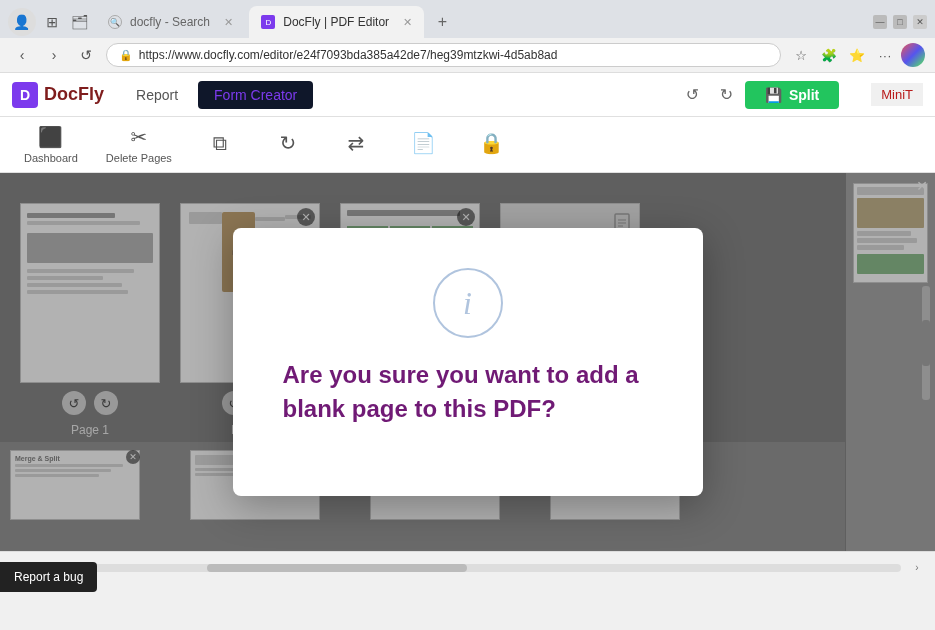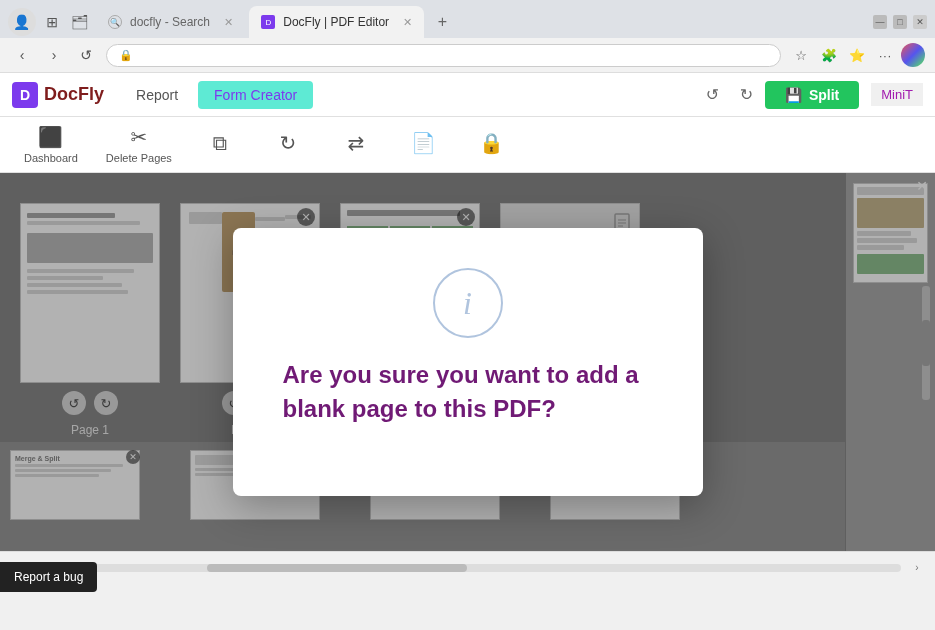--- a/index.html
+++ b/index.html
@@ -20,26 +20,26 @@
     .address-text { flex: 1; color: #333; font-size: 12px; }
     .nav-icons { display: flex; gap: 4px; align-items: center; }
     .nav-icon { width: 24px; height: 24px; display: flex; align-items: center; justify-content: center; color: #555; font-size: 13px; cursor: pointer; }
 
     
     .app-header { background: #fff; display: flex; align-items: center; padding: 0 12px; height: 44px; border-bottom: 1px solid #e0e0e0; gap: 4px; }
     .docfly-logo { display: flex; align-items: center; gap: 6px; margin-right: 12px; }
     .logo-icon { width: 26px; height: 26px; background: #7c3aed; border-radius: 4px; display: flex; align-items: center; justify-content: center; color: #fff; font-weight: bold; font-size: 14px; }
     .logo-text { font-size: 18px; font-weight: 700; color: #7f1d1d; }
     .nav-tab { padding: 6px 16px; font-size: 14px; color: #555; cursor: pointer; border-radius: 4px; }
-    .nav-tab.active { background: #5eead4; color: #7c3aed; }
+    .nav-tab.active { background: #0f172a; color: #7c3aed; }
     .header-spacer { flex: 1; }
     .undo-redo { display: flex; gap: 4px; align-items: center; }
     .undo-btn { width: 30px; height: 30px; display: flex; align-items: center; justify-content: center; color: #666; font-size: 16px; cursor: pointer; border-radius: 4px; }
     .save-btn { background: #22c55e; color: #fff; border: none; padding: 6px 20px; border-radius: 4px; font-size: 14px; font-weight: 600; cursor: pointer; display: flex; align-items: center; gap: 6px; }
-    .user-btn { margin-left: 8px; background: #f0f0f0; padding: 4px 10px; border-radius: 0; font-size: 13px; color: #a21caf; cursor: pointer; }
+    .user-btn { margin-left: 28px; background: #f0f0f0; padding: 4px 10px; border-radius: 0; font-size: 13px; color: #b91c1c; cursor: pointer; }
 
     
     .toolbar { background: #fff; display: flex; align-items: center; padding: 4px 12px; gap: 4px; border-bottom: 1px solid #e0e0e0; height: 56px; }
     .toolbar-item { display: flex; flex-direction: column; align-items: center; gap: 3px; padding: 4px 12px; cursor: pointer; border-radius: 4px; min-width: 64px; }
     .toolbar-icon { font-size: 20px; color: #555; }
     .toolbar-label { font-size: 11px; color: #555; white-space: nowrap; }
 
     
     .main-area { background: #999; width: 100%; height: calc(630px - 44px - 44px - 56px - 32px); position: relative; overflow: hidden; display: flex; gap: 0; }
 
@@ -121,20 +121,21 @@
       <div class="winbtn" style="background:#ccc;">✕</div>
     </div>
   </div>
 
   <div class="browser-addressbar">
     <div class="nav-btn">‹</div>
     <div class="nav-btn">›</div>
     <div class="nav-btn">↺</div>
     <div class="address-box">
       <span class="address-lock">🔒</span>
+      <span class="address-text">https://www.docfly.com/editor/e24f7093bda385a42de7/heg39mtzkwi-4d5ab8ad</span>
     </div>
     <div class="nav-icons">
       <div class="nav-icon">☆</div>
       <div class="nav-icon">🧩</div>
       <div class="nav-icon">⭐</div>
       <div class="nav-icon">···</div>
       <div class="nav-icon" style="width:24px;height:24px;background:linear-gradient(135deg,#e55,#55e,#5e5);border-radius:50%;"></div>
     </div>
   </div>
 </div>

